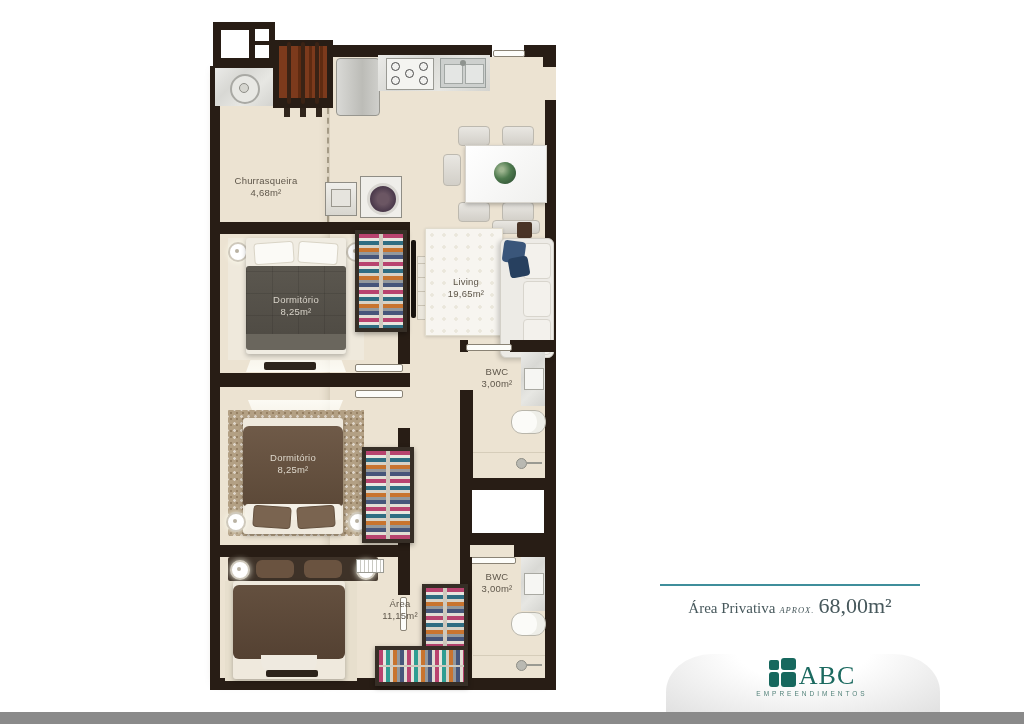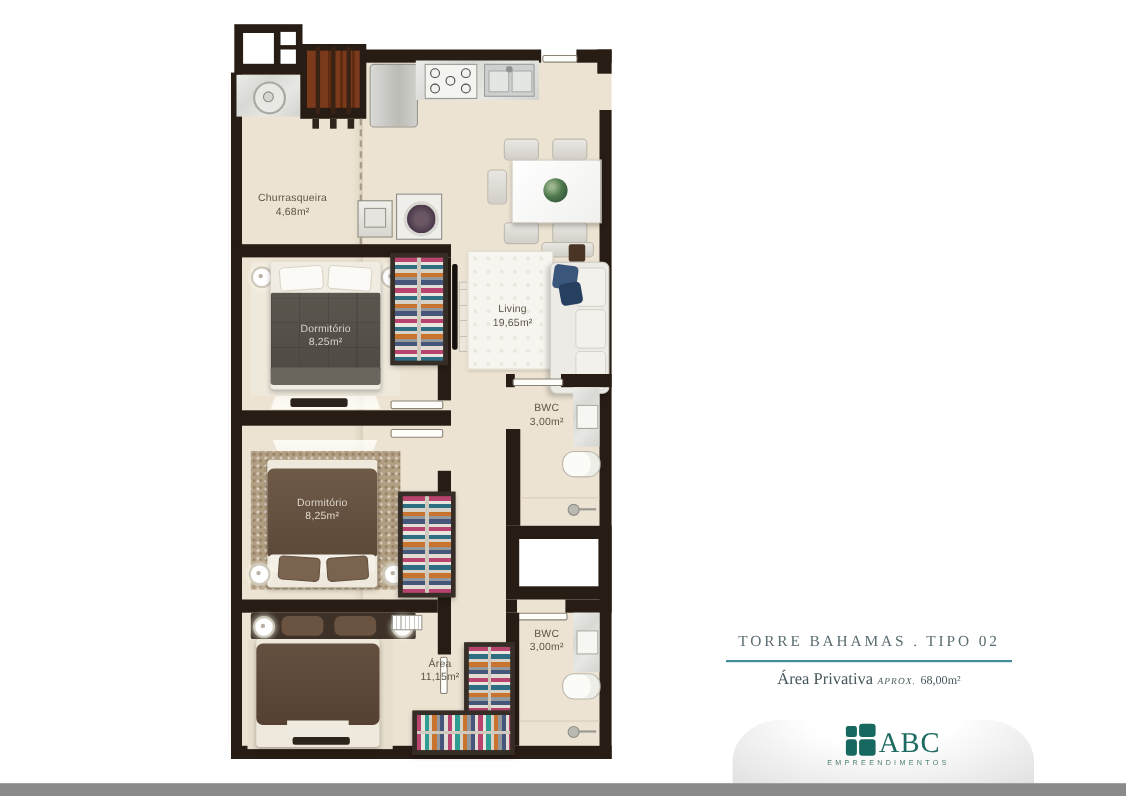--- a/index.html
+++ b/index.html
@@ -37,25 +37,25 @@
   .cone.up{background:linear-gradient(to top,rgba(255,255,250,0),rgba(255,255,250,.85));
         clip-path:polygon(0 0,100% 0,78% 100%,22% 100%);}
   
   .title-block{position:absolute;left:652px;top:576px;width:276px;text-align:center;
                font-family:"Liberation Serif",serif;}
   .tb-title{font-size:14px;letter-spacing:2.6px;color:#5a6c72;}
   .tb-rule{height:2px;background:#3f8e9b;margin:8px 8px 7px 8px;}
   .tb-area{color:#47585c;}
   .tb-area .lbl{font-size:15px;}
   .tb-area .aprx{font-size:8.5px;letter-spacing:1px;font-style:italic;}
-  .tb-area .val{font-size:11px;}
+  .tb-area .val{font-size:22px;}
   .bubble{position:absolute;left:666px;top:654px;width:274px;height:58px;
           background:radial-gradient(ellipse at 50% -10%,#ffffff 35%,#efefef 70%,#e1e1e1 100%);
           border-radius:46px 46px 0 0/38px 38px 0 0;}
-  .logo{position:absolute;left:752px;top:658px;width:120px;}
+  .logo{position:absolute;left:752px;top:658px;width:120px;text-align:center;}
   .logo-row{display:flex;align-items:flex-end;justify-content:center;}
   .logo-grid{display:grid;grid-template-columns:10px 15px;grid-template-rows:12px 15px;
              gap:2px;margin-right:3px;}
   .lg-sq{background:#17685e;border-radius:3px;}
   .lg-sq.small{width:10px;height:10px;align-self:end;justify-self:end;border-radius:2px;}
   .logo-abc{font-family:"Liberation Serif",serif;font-size:26px;line-height:.9;
             color:#1c6a60;letter-spacing:1px;}
   .logo-sub{font-size:6.5px;letter-spacing:3px;color:#53827a;margin-top:3px;}
   .footer-bar{position:absolute;left:0;top:712px;width:1024px;height:12px;background:#8a8a8a;}
 </style>
@@ -250,21 +250,20 @@
     <span>Churrasqueira</span><br>
     <span>4,68m²</span>
   </div>
   <div class="room-label" style="left:225px;top:252px;width:66px;margin-top:12px;">
     <span>Living</span><br>
     <span>19,65m²</span>
   </div>
 </div>
 
 <div class="title-block">
-  <div class="tb-title">TORRE BAHAMAS . TIPO 02</div>
   <div class="tb-rule"></div>
   <div class="tb-area">
     <span class="lbl">Área Privativa</span>
     <span class="aprx">APROX.</span>
     <span class="val">68,00m²</span>
   </div>
 </div>
 
 <div class="bubble"></div>
 <div class="logo">

